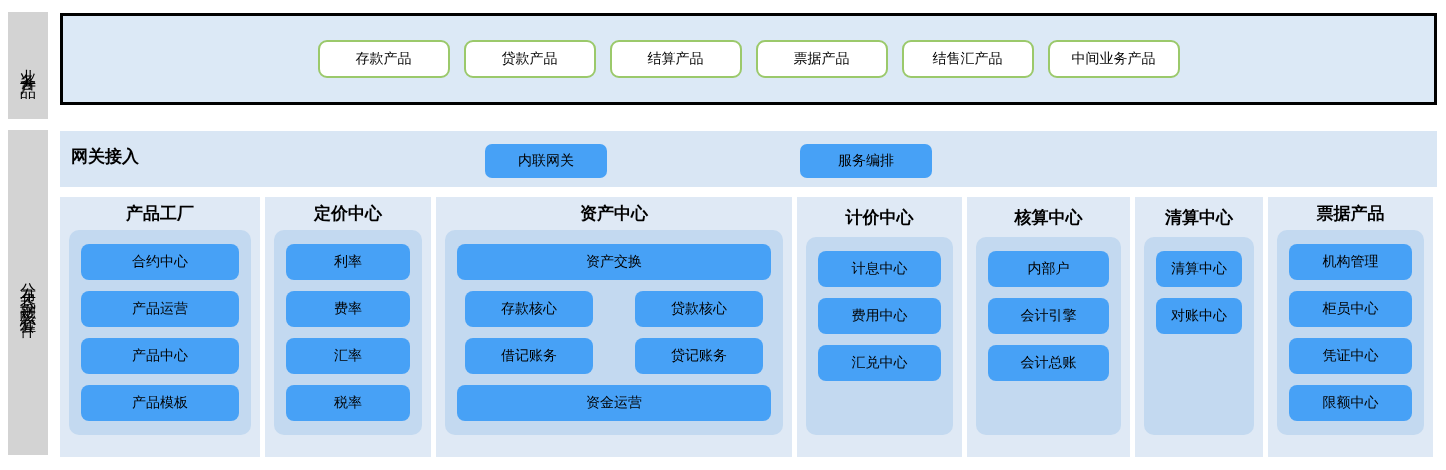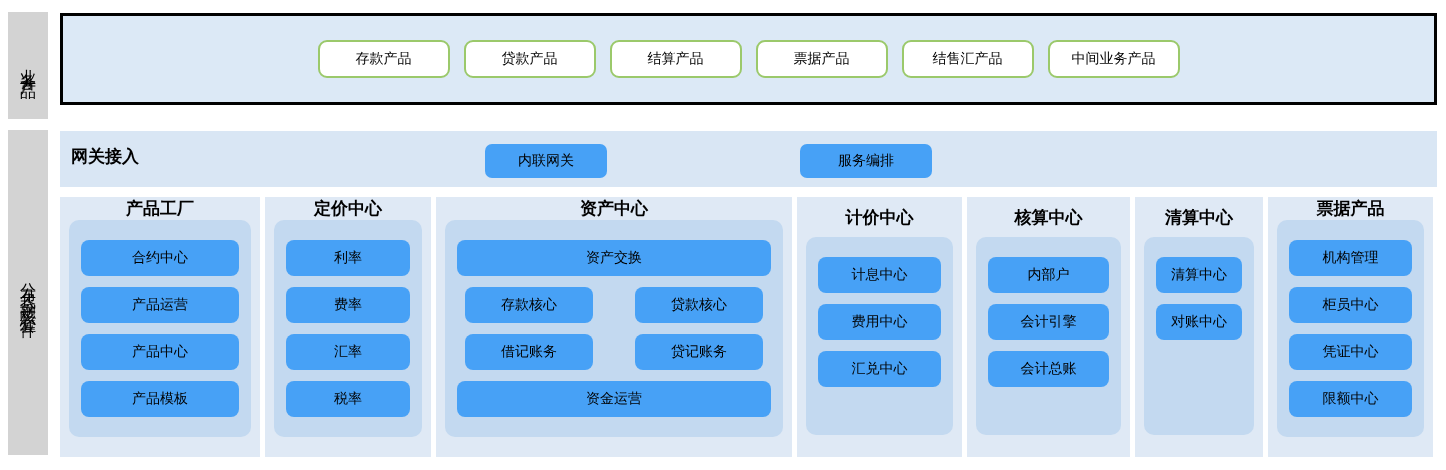--- a/index.html
+++ b/index.html
@@ -110,21 +110,21 @@
     justify-content: center;
     font-size: 17px;
     font-weight: bold;
     color: #000;
   }
   .inner-panel {
     flex: 1;
     margin: 0 9px 22px 9px;
     background: #c3d9f0;
     border-radius: 10px;
-    padding: 20px 12px;
+    padding: 14px 12px;
     display: flex;
     flex-direction: column;
     gap: 11px;
   }
   .inner-panel .blue-node {
     height: 36px;
     border-radius: 8px;
     flex: none;
   }
   .half-row {

